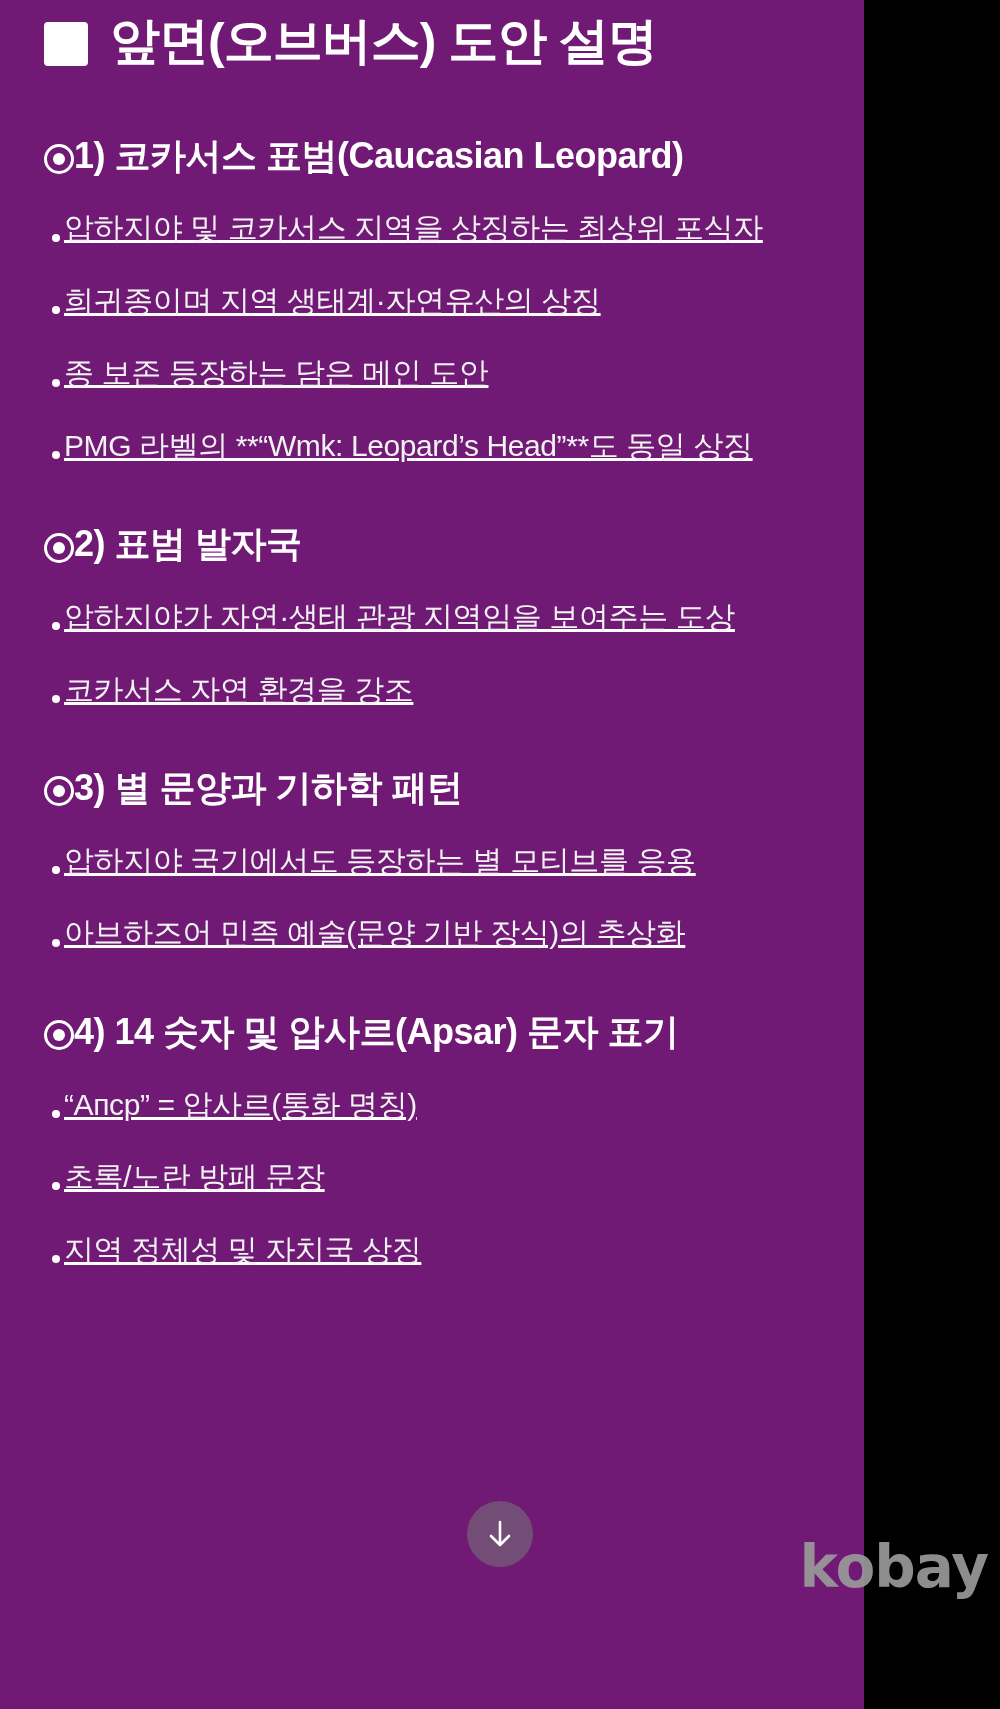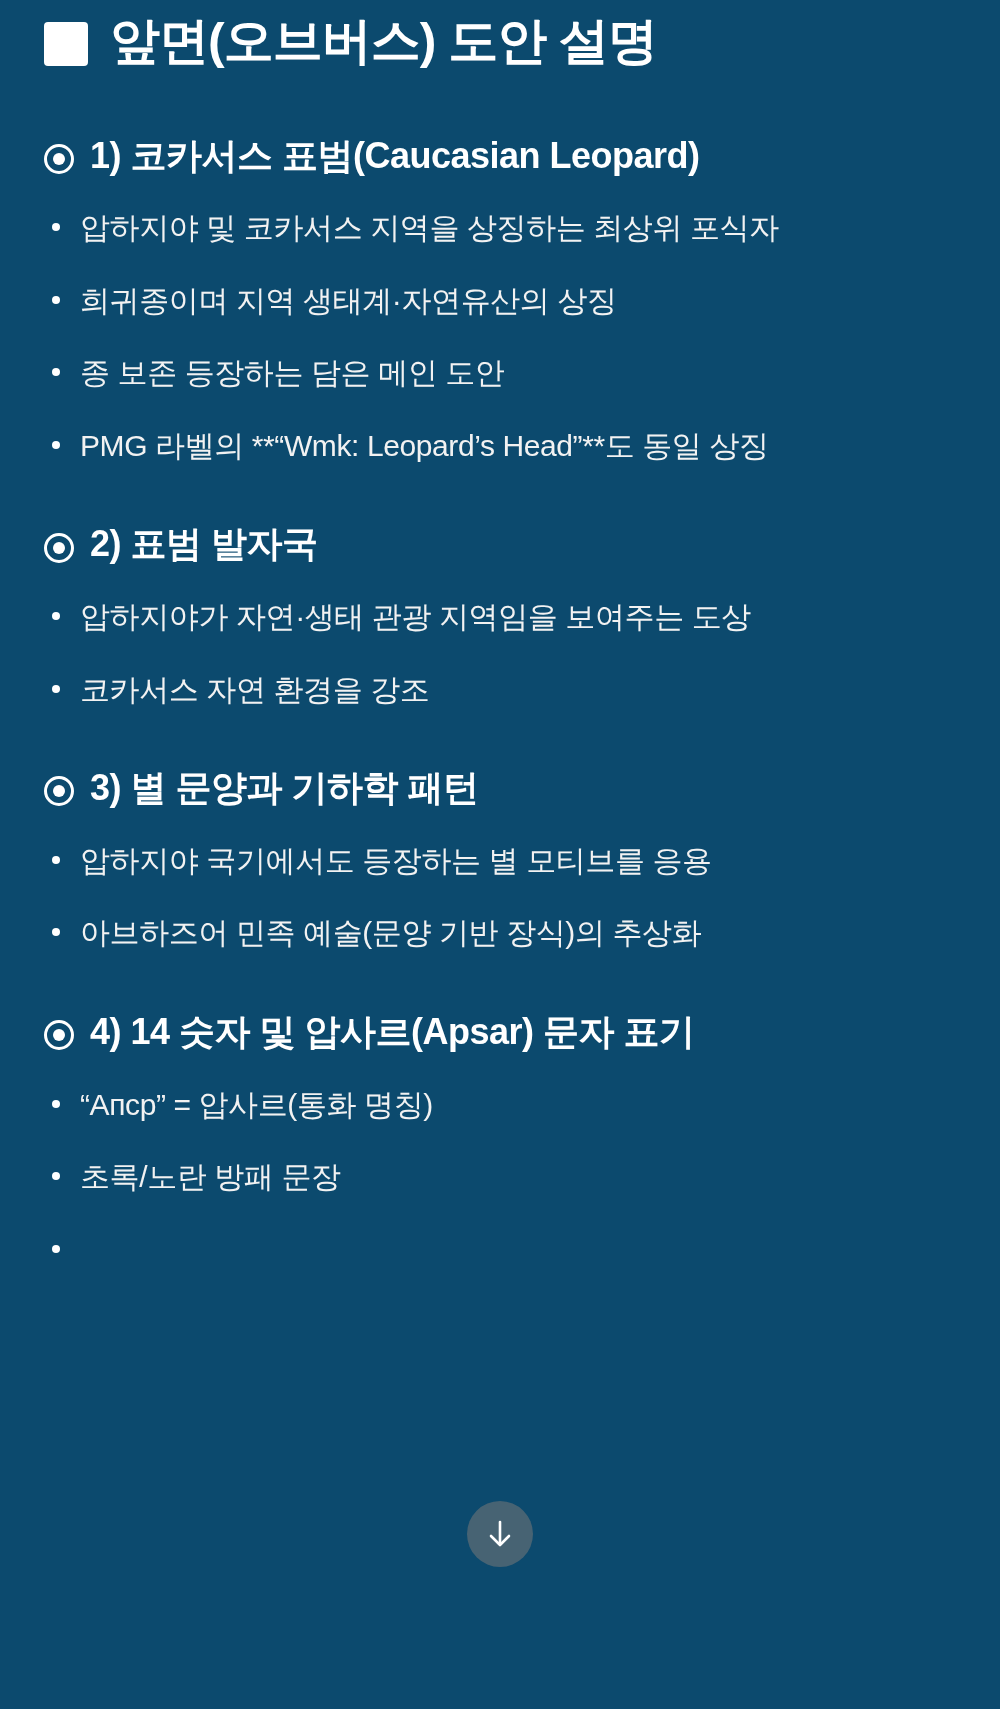--- a/index.html
+++ b/index.html
@@ -10,23 +10,23 @@
   body {
     width: 1000px;
     min-height: 1709px;
     font-family: "Liberation Sans", sans-serif;
     color: #ffffff;
     position: relative;
     overflow: hidden;
   }
   .page {
     position: relative;
-    width: 1000px;
+    width: 864px;
     min-height: 1709px;
-    background: #0c4a6e;
+    background: #701a75;
     padding: 0;
     box-sizing: border-box;
   }
   
   .title-row {
     display: flex;
     align-items: center;
     gap: 22px;
     padding: 10px 0 0 44px;
   }
@@ -46,21 +46,21 @@
     color: #ffffff;
   }
   
   .section {
     margin: 0;
     padding: 0 40px 0 44px;
   }
   .section-head {
     display: flex;
     align-items: baseline;
-    gap: 16px;
+    gap: 0;
     margin-top: 52px;
     margin-bottom: 6px;
   }
   .dbl-circle {
     flex: 0 0 auto;
     position: relative;
     width: 30px;
     height: 30px;
     border: 3px solid #ffffff;
     border-radius: 50%;
@@ -81,23 +81,24 @@
   }
   .section-title {
     font-size: 36px;
     font-weight: bold;
     line-height: 1.3;
     letter-spacing: -0.5px;
     color: #ffffff;
   }
   .bullet {
     display: flex;
-    align-items: flex-start;
-    gap: 20px;
+    align-items: center;
+    gap: 4px;
     margin: 26px 0 0 8px;
+    text-decoration: underline;
   }
   .bullet .dot {
     flex: 0 0 auto;
     width: 8px;
     height: 8px;
     border-radius: 50%;
     background: #ffffff;
     margin-top: 18px;
   }
   .bullet .btext {
@@ -215,28 +216,30 @@
     </div>
   </div>
 
   <div class="section">
     <div class="bullet">
       <span class="dot"></span>
       <span class="btext">초록/노란 방패 문장</span>
     </div>
     <div class="bullet">
       <span class="dot"></span>
+      <span class="btext">지역 정체성 및 자치국 상징</span>
     </div>
   </div>
 
   <div class="spacer"></div>
 
   <button class="scroll-btn">
     <span>
       <svg width="30" height="34" viewBox="0 0 30 34" aria-hidden="true">
         <line x1="15" y1="5" x2="15" y2="27" stroke="#ffffff" stroke-width="2.6" stroke-linecap="round"></line>
         <polyline points="6,19 15,28 24,19" fill="none" stroke="#ffffff" stroke-width="2.6" stroke-linecap="round" stroke-linejoin="round"></polyline>
       </svg>
     </span>
   </button>
 
+  <div class="watermark">kobay</div>
 
 </div>
 
 </body></html>

